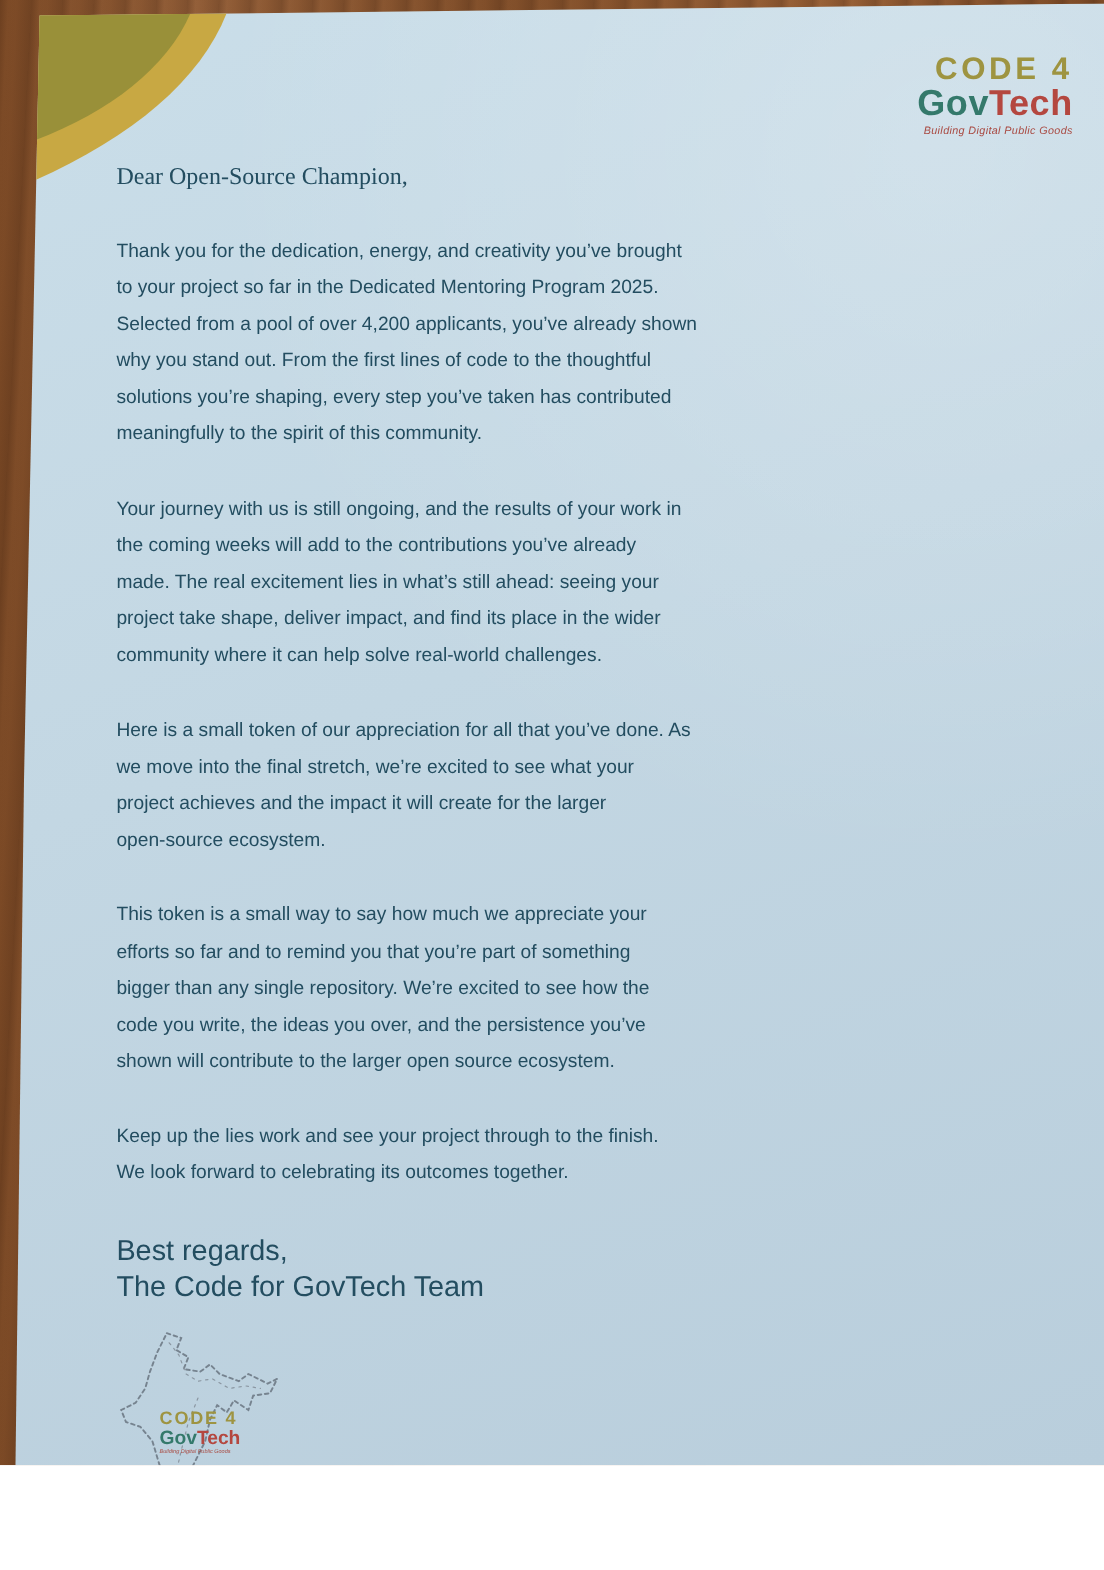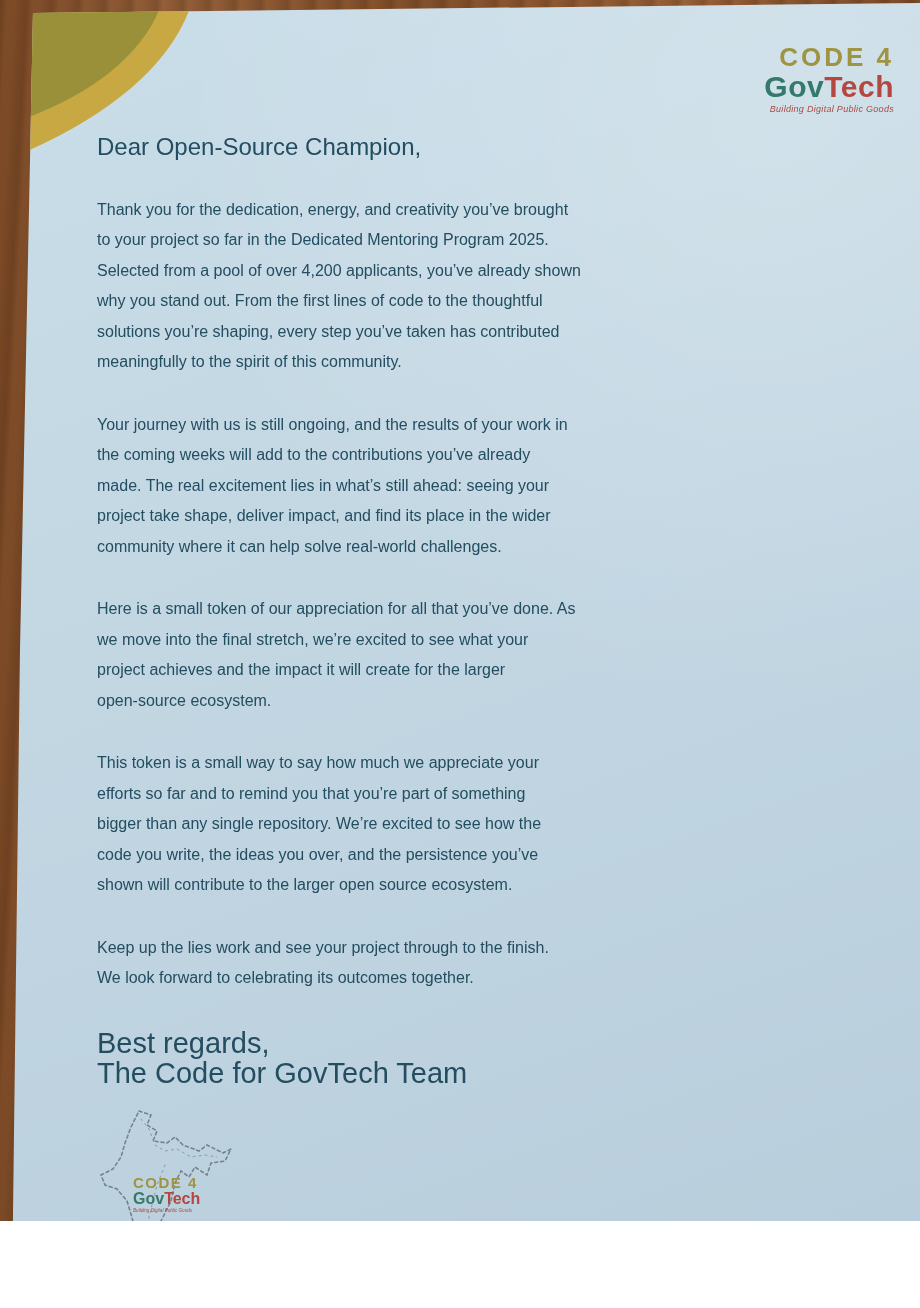--- a/index.html
+++ b/index.html
@@ -30,24 +30,24 @@
   }
   
   .corner-svg{position:absolute;left:0;top:0;}
   .content{position:absolute;left:0;top:0;width:100%;color:#234d60;}
   .logo-top{margin:44px 26px 0 0;text-align:right;line-height:1;}
   .lg1{font-size:26px;font-weight:bold;letter-spacing:3px;color:#9e9441;}
   .lg2{font-size:30px;font-weight:bold;letter-spacing:0.5px;margin-top:2px;}
   .lg2 .gov{color:#34796b;}
   .lg2 .tech{color:#b4473f;}
   .lg-tag{font-size:9px;font-style:italic;color:#a94a42;margin-top:3px;letter-spacing:0.3px;}
-  .salutation{margin:18px 0 0 97px;font-size:24px;line-height:30.5px;}
+  .salutation{margin:18px 0 0 97px;font-size:20px;line-height:30.5px;font-family:Liberation Serif, serif;}
   .para{margin:32px 0 0 97px;font-size:16px;line-height:30.5px;}
   .ln{white-space:nowrap;}
-  .closing{margin:34px 0 0 97px;font-size:29px;line-height:30.5px;}
+  .closing{margin:34px 0 0 97px;font-size:24px;line-height:30.5px;}
   
   .map-logo{position:relative;margin:16px 0 0 95px;width:140px;height:175px;}
   .map-logo svg{position:absolute;left:0;top:0;}
   .map-text{position:absolute;left:38px;top:70px;line-height:1;}
   .m1{font-size:15px;font-weight:bold;letter-spacing:1.5px;color:#9e9441;}
   .m2{font-size:16px;font-weight:bold;margin-top:1px;}
   .m2 .gov{color:#34796b;}
   .m2 .tech{color:#b4473f;}
   .m-tag{font-size:10px;font-style:italic;color:#a94a42;margin-top:1px;
          transform:scale(0.46);transform-origin:left top;white-space:nowrap;}

